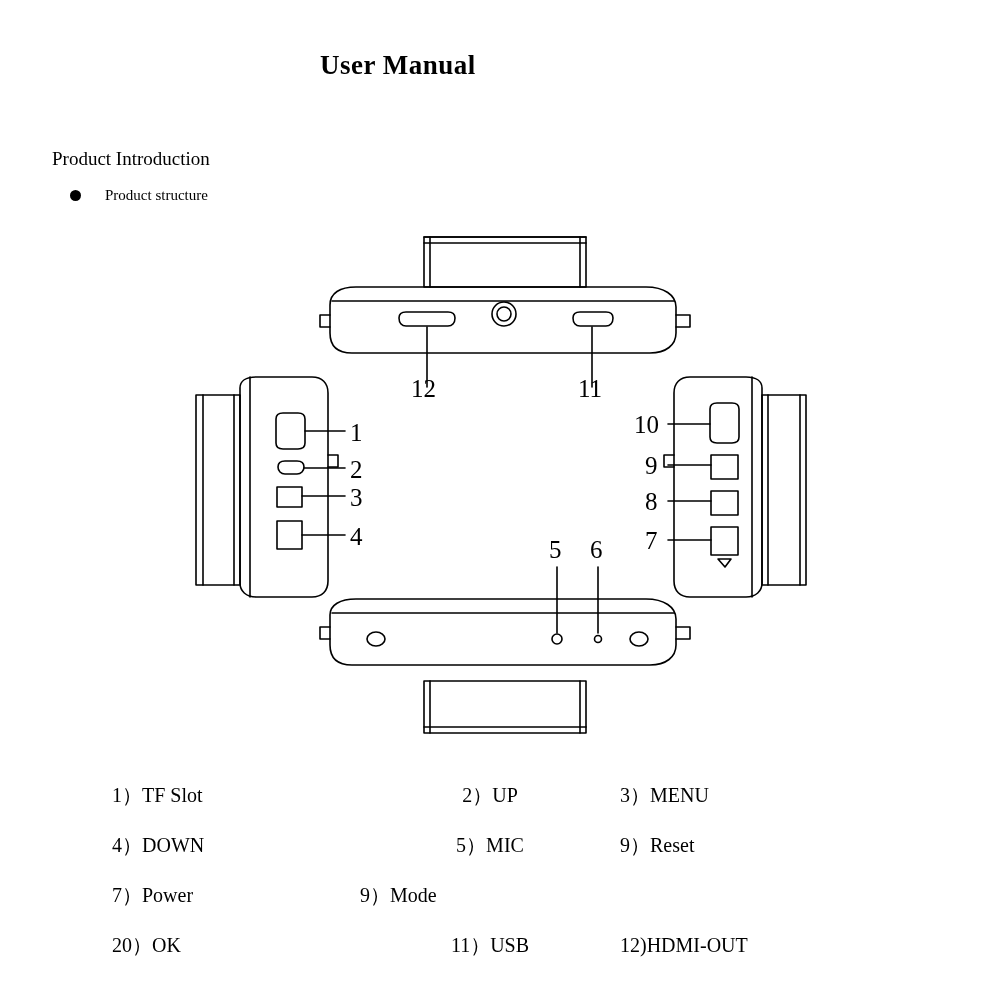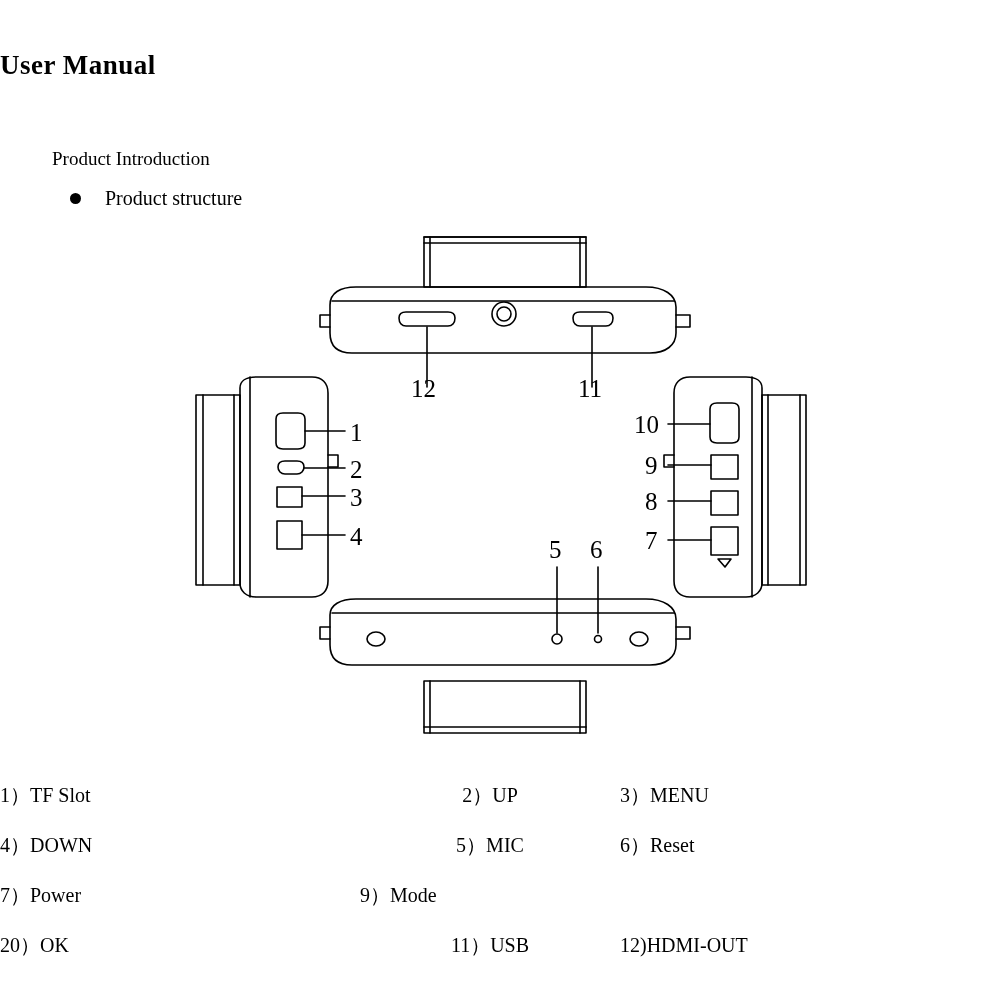--- a/index.html
+++ b/index.html
@@ -18,39 +18,39 @@
   .page {
     position: relative;
     width: 1000px;
     height: 1000px;
   }
   .title {
     position: absolute;
     top: 50px;
     left: 0;
     width: 796px;
-    text-align: left;
+    text-align: center;
     font-size: 27px;
     font-weight: bold;
     font-family: "Liberation Serif", serif;
     letter-spacing: 0.5px;
   }
   .intro {
     position: absolute;
     top: 148px;
     left: 52px;
     font-size: 19px;
   }
   .bullet-row {
     position: absolute;
     top: 187px;
     left: 70px;
     display: flex;
     align-items: center;
-    font-size: 20px;
+    font-size: 15px;
   }
   .bullet-dot {
     display: inline-block;
     width: 11px;
     height: 11px;
     border-radius: 50%;
     background: #000;
     margin-right: 24px;
   }
   .figure {
@@ -68,21 +68,21 @@
     font-size: 20px;
   }
   .legend-row {
     display: flex;
     height: 50px;
     align-items: center;
   }
   .legend-cell {
     box-sizing: border-box;
   }
-  .legend-cell.c1 { width: 360px; }
+  .legend-cell.c1 { width: 360px; padding-left: 112px; }
   .legend-cell.c2 { width: 260px; padding-left: 0px; text-align: center; }
   .legend-cell.c3 { width: 380px; padding-left: 0px; }
 </style>
 </head>
 <body>
 
 <div class="page">
 
   <div class="title">User Manual</div>
 
@@ -223,21 +223,21 @@
 
   <div class="legend">
     <div class="legend-row">
       <div class="legend-cell c1">1）TF Slot</div>
       <div class="legend-cell c2">2）UP</div>
       <div class="legend-cell c3">3）MENU</div>
     </div>
     <div class="legend-row">
       <div class="legend-cell c1">4）DOWN</div>
       <div class="legend-cell c2">5）MIC</div>
-      <div class="legend-cell c3">6）Reset</div>
+      <div class="legend-cell c3">9）Reset</div>
     </div>
     <div class="legend-row">
       <div class="legend-cell c1">7）Power</div>
       <div class="legend-cell c3">9）Mode</div>
     </div>
     <div class="legend-row">
       <div class="legend-cell c1">20）OK</div>
       <div class="legend-cell c2">11）USB</div>
       <div class="legend-cell c3">12)HDMI-OUT</div>
     </div>

